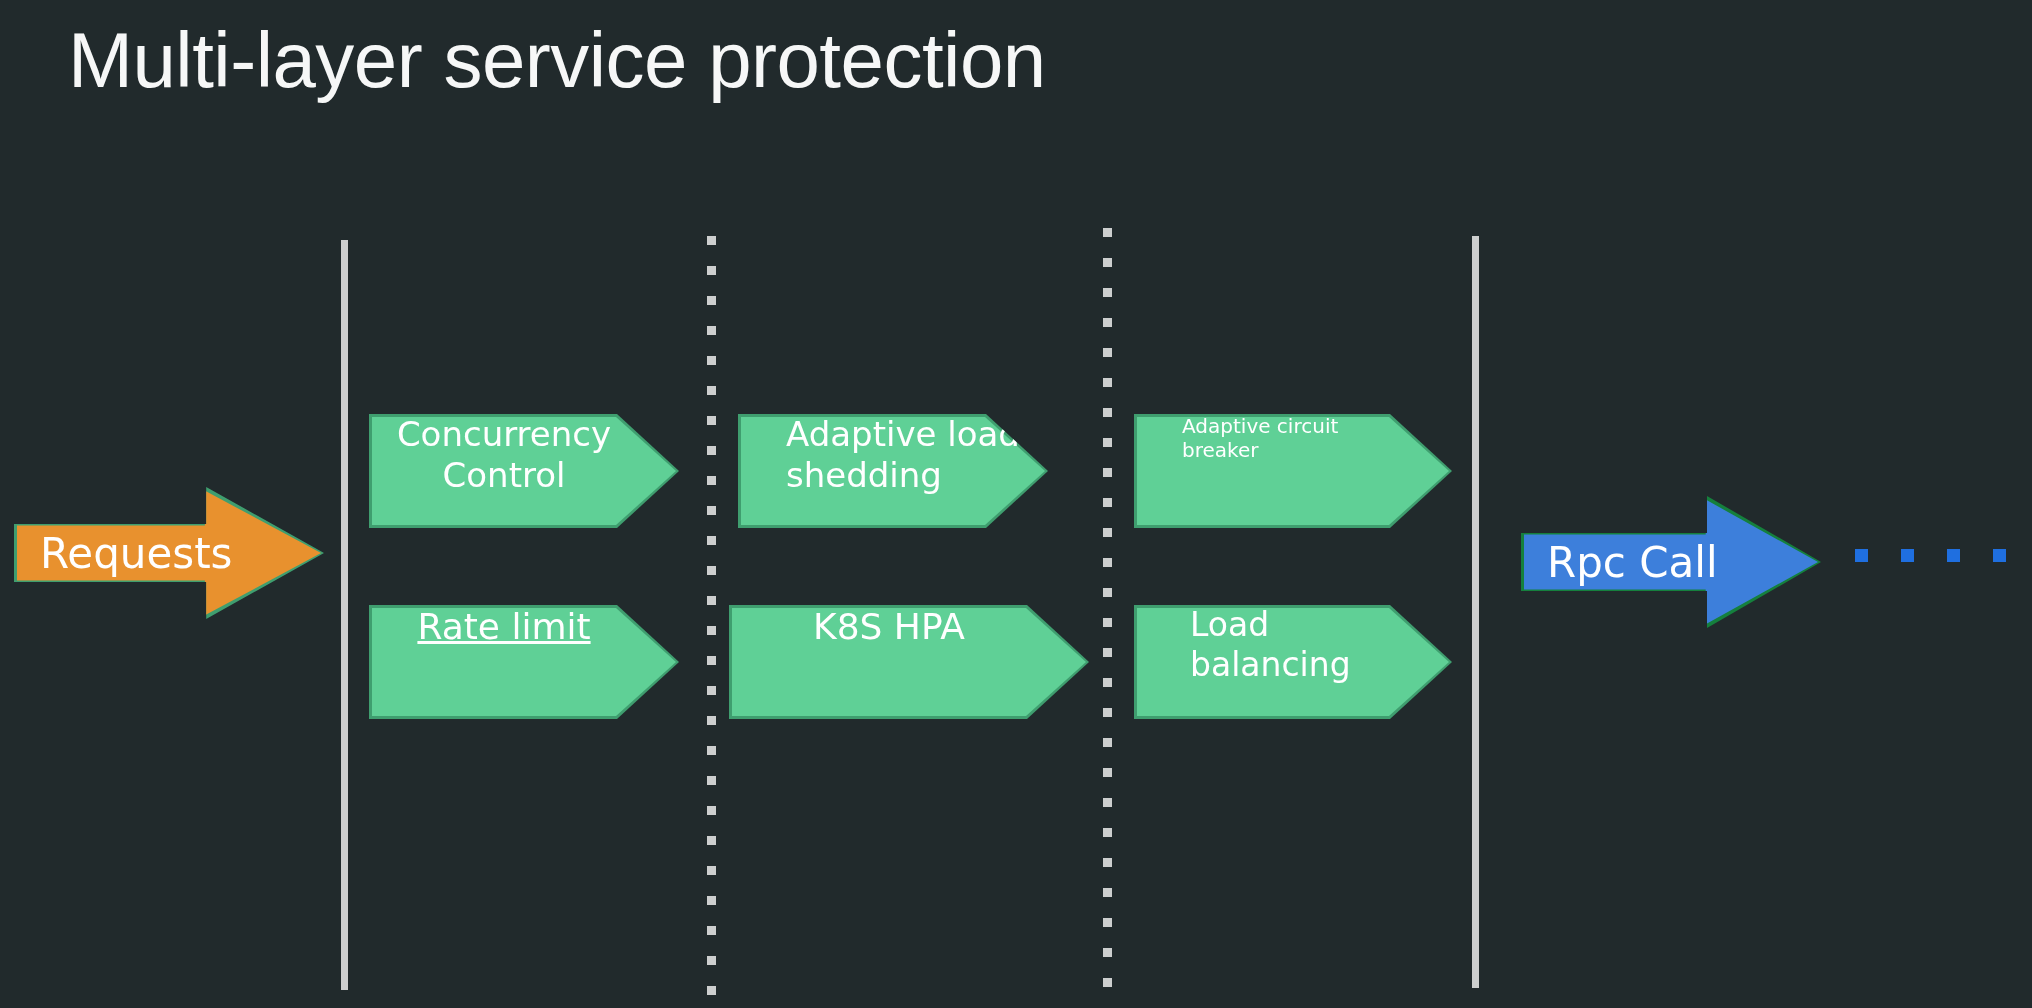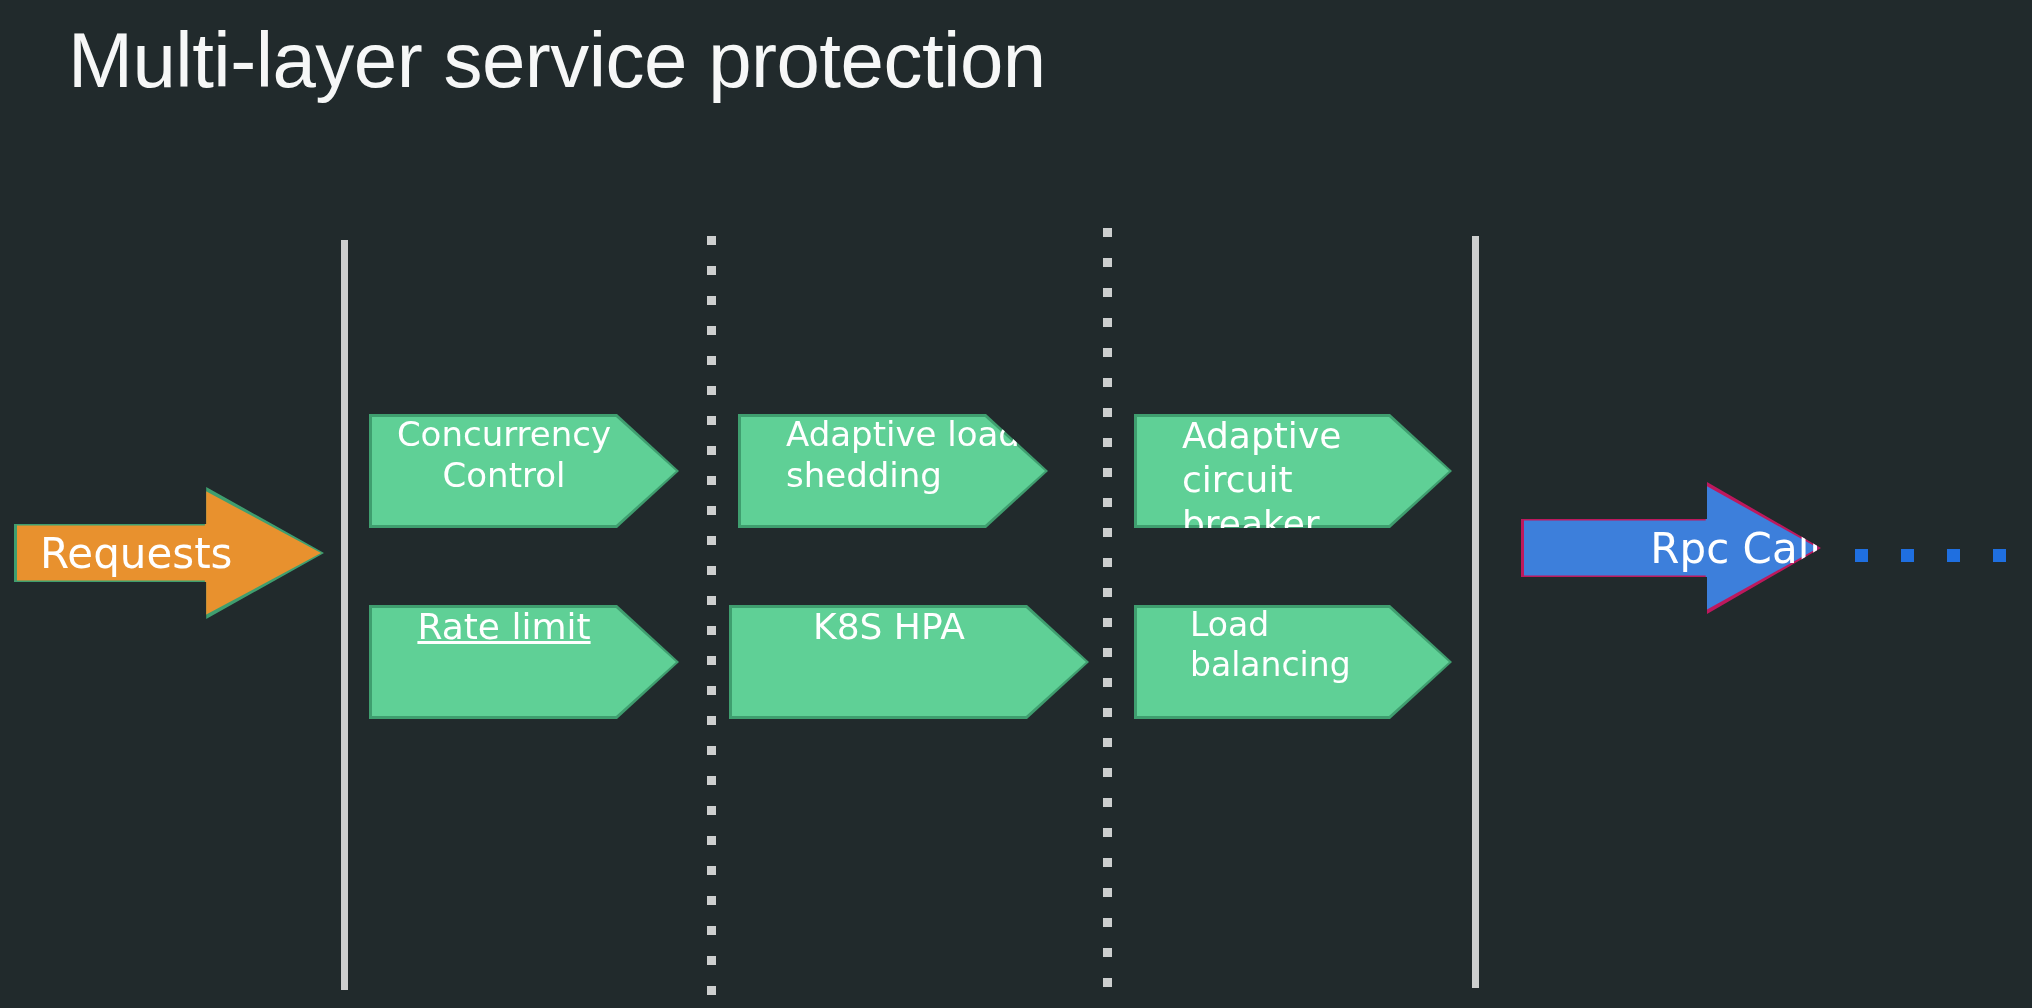--- a/index.html
+++ b/index.html
@@ -161,30 +161,30 @@
 shedding</div>
   </div>
 
   <div class="chev chev-outer" style="left:729px; top:605px; width:360px; height:114px;">
     <div class="chev-inner"></div>
     <div class="chev-label align-center" style="font-size:36px;">K8S HPA</div>
   </div>
 
   <div class="chev chev-outer" style="left:1134px; top:414px; width:318px; height:114px;">
     <div class="chev-inner"></div>
-    <div class="chev-label align-left" style="font-size:36px; ">Adaptive circuit
+    <div class="chev-label align-left" style="font-size:20px; ">Adaptive circuit
 breaker</div>
   </div>
 
   <div class="chev chev-outer" style="left:1134px; top:605px; width:318px; height:114px;">
     <div class="chev-inner"></div>
     <div class="chev-label align-left" style="font-size:33px; padding-left:36px;">Load balancing</div>
   </div>
 
-  <div class="blockarrow blockarrow-outer" style="left:1521px; top:482px; width:300px; height:132px; background:#be185d;text-align:right;">
+  <div class="blockarrow blockarrow-outer" style="left:1521px; top:496px; width:300px; height:132px; background:#15803d;">
     <div class="blockarrow-inner" style="background:#3d7fdb;"></div>
     <div class="blockarrow-label">Rpc Call</div>
   </div>
 
   <div id="trailing-dots" style="left:1855px; top:549px;">
     <div class="tdot"></div>
     <div class="tdot"></div>
     <div class="tdot"></div>
     <div class="tdot"></div>
   </div>

